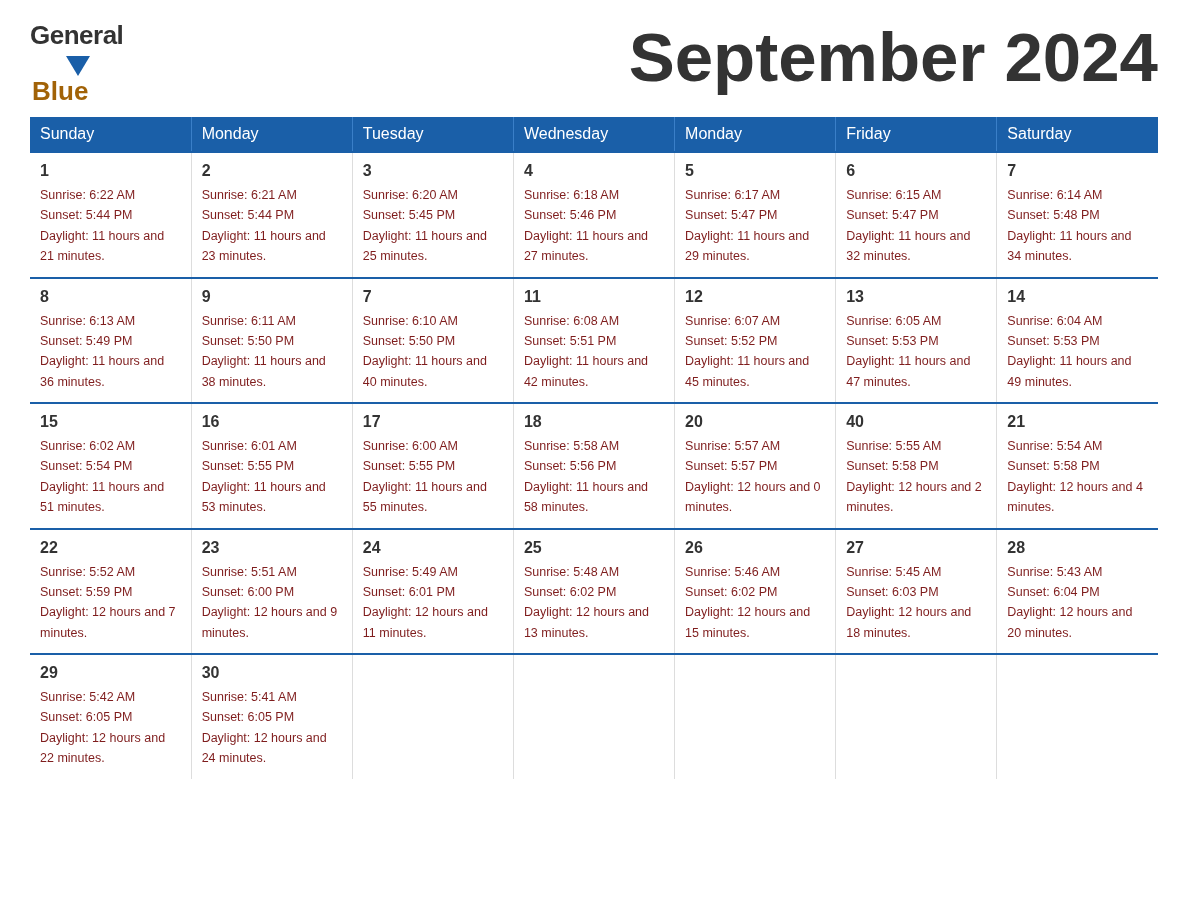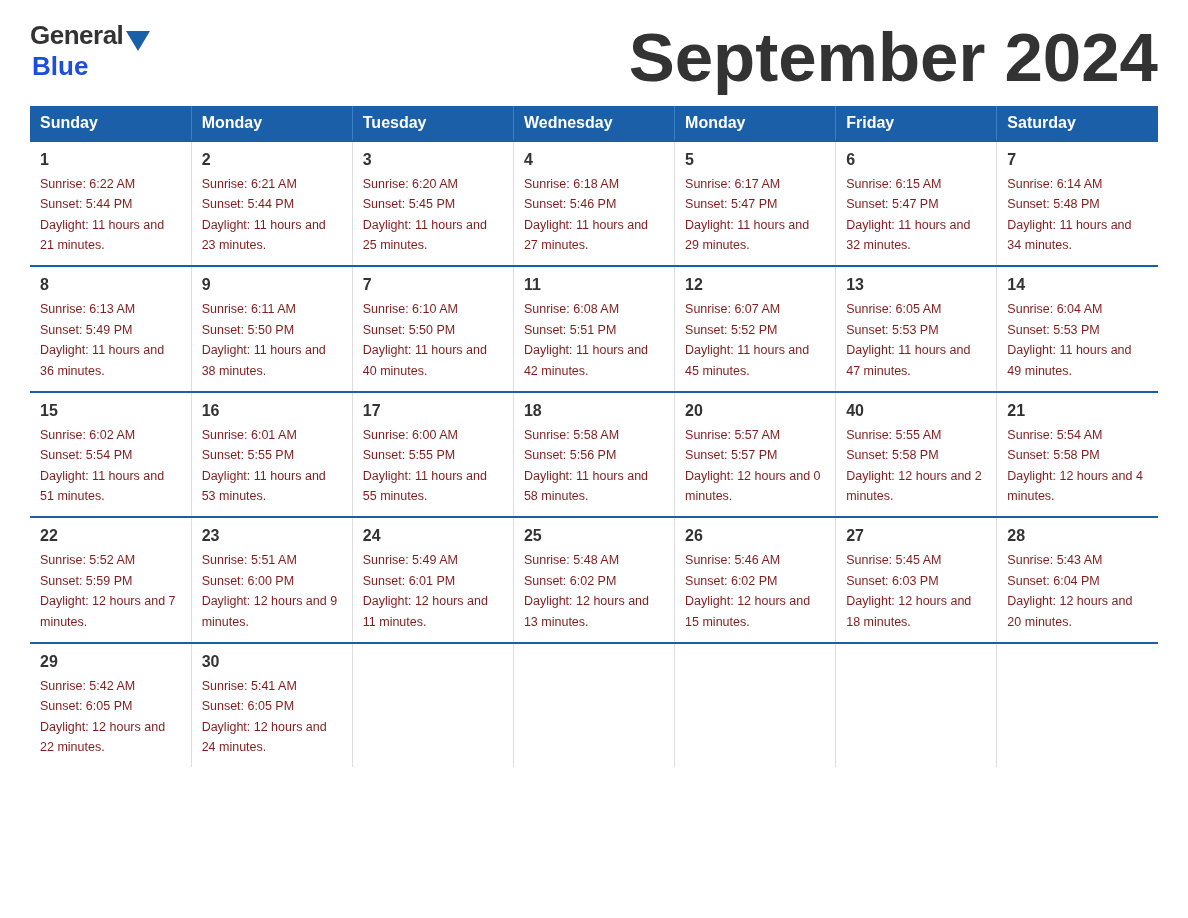--- a/index.html
+++ b/index.html
@@ -16,41 +16,42 @@
       align-items: flex-start;
       margin-bottom: 10px;
     }
     .logo {
       display: flex;
       flex-direction: column;
       align-items: flex-start;
     }
     .logo-top {
       display: flex;
-      align-items: flex-end;
+      align-items: center;
+      flex-direction: column;
     }
     .logo-general {
       font-size: 26px;
       font-weight: bold;
       color: #333;
       letter-spacing: -0.5px;
     }
     .logo-triangle {
       width: 0;
       height: 0;
       border-left: 12px solid transparent;
       border-right: 12px solid transparent;
       border-top: 20px solid #1a5fa8;
       margin-left: 3px;
       margin-top: 5px;
     }
     .logo-blue {
       font-size: 26px;
       font-weight: bold;
-      color: #1d4ed8;
+      color: #a16207;
       margin-left: 2px;
     }
     .title-section {
       text-align: right;
     }
     .month-title {
       font-size: 69px;
       font-weight: bold;
       color: #333;
       line-height: 1.1;
@@ -64,21 +65,21 @@
       width: 100%;
       border-collapse: collapse;
       margin-top: 10px;
     }
     thead tr {
       background-color: #1a5fa8;
     }
     thead th {
       color: #fff;
       font-size: 16px;
-      font-weight: bold;
+      font-weight: normal;
       text-align: left;
       padding: 8px 10px;
       border-right: 1px solid #3a7fc8;
     }
     thead th:last-child {
       border-right: none;
     }
     tbody tr {
       border-top: 2px solid #1a5fa8;
     }

